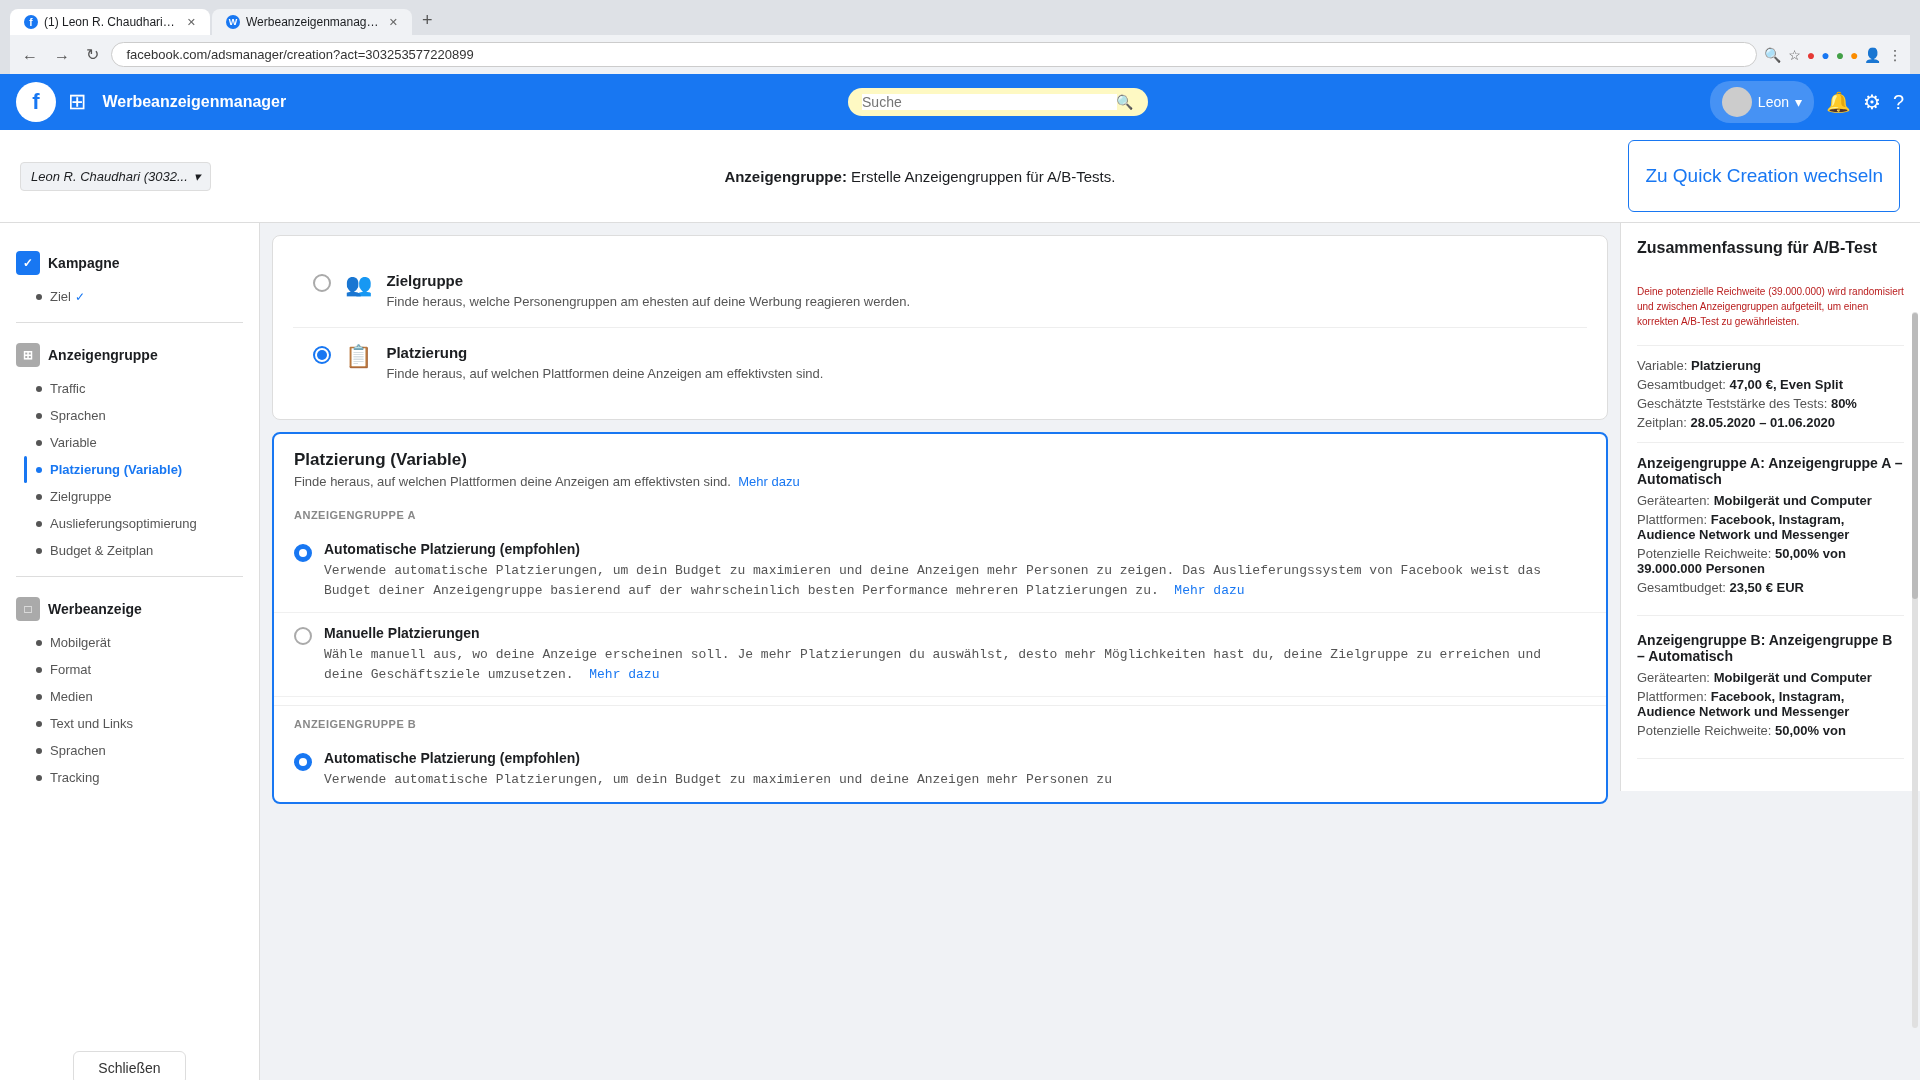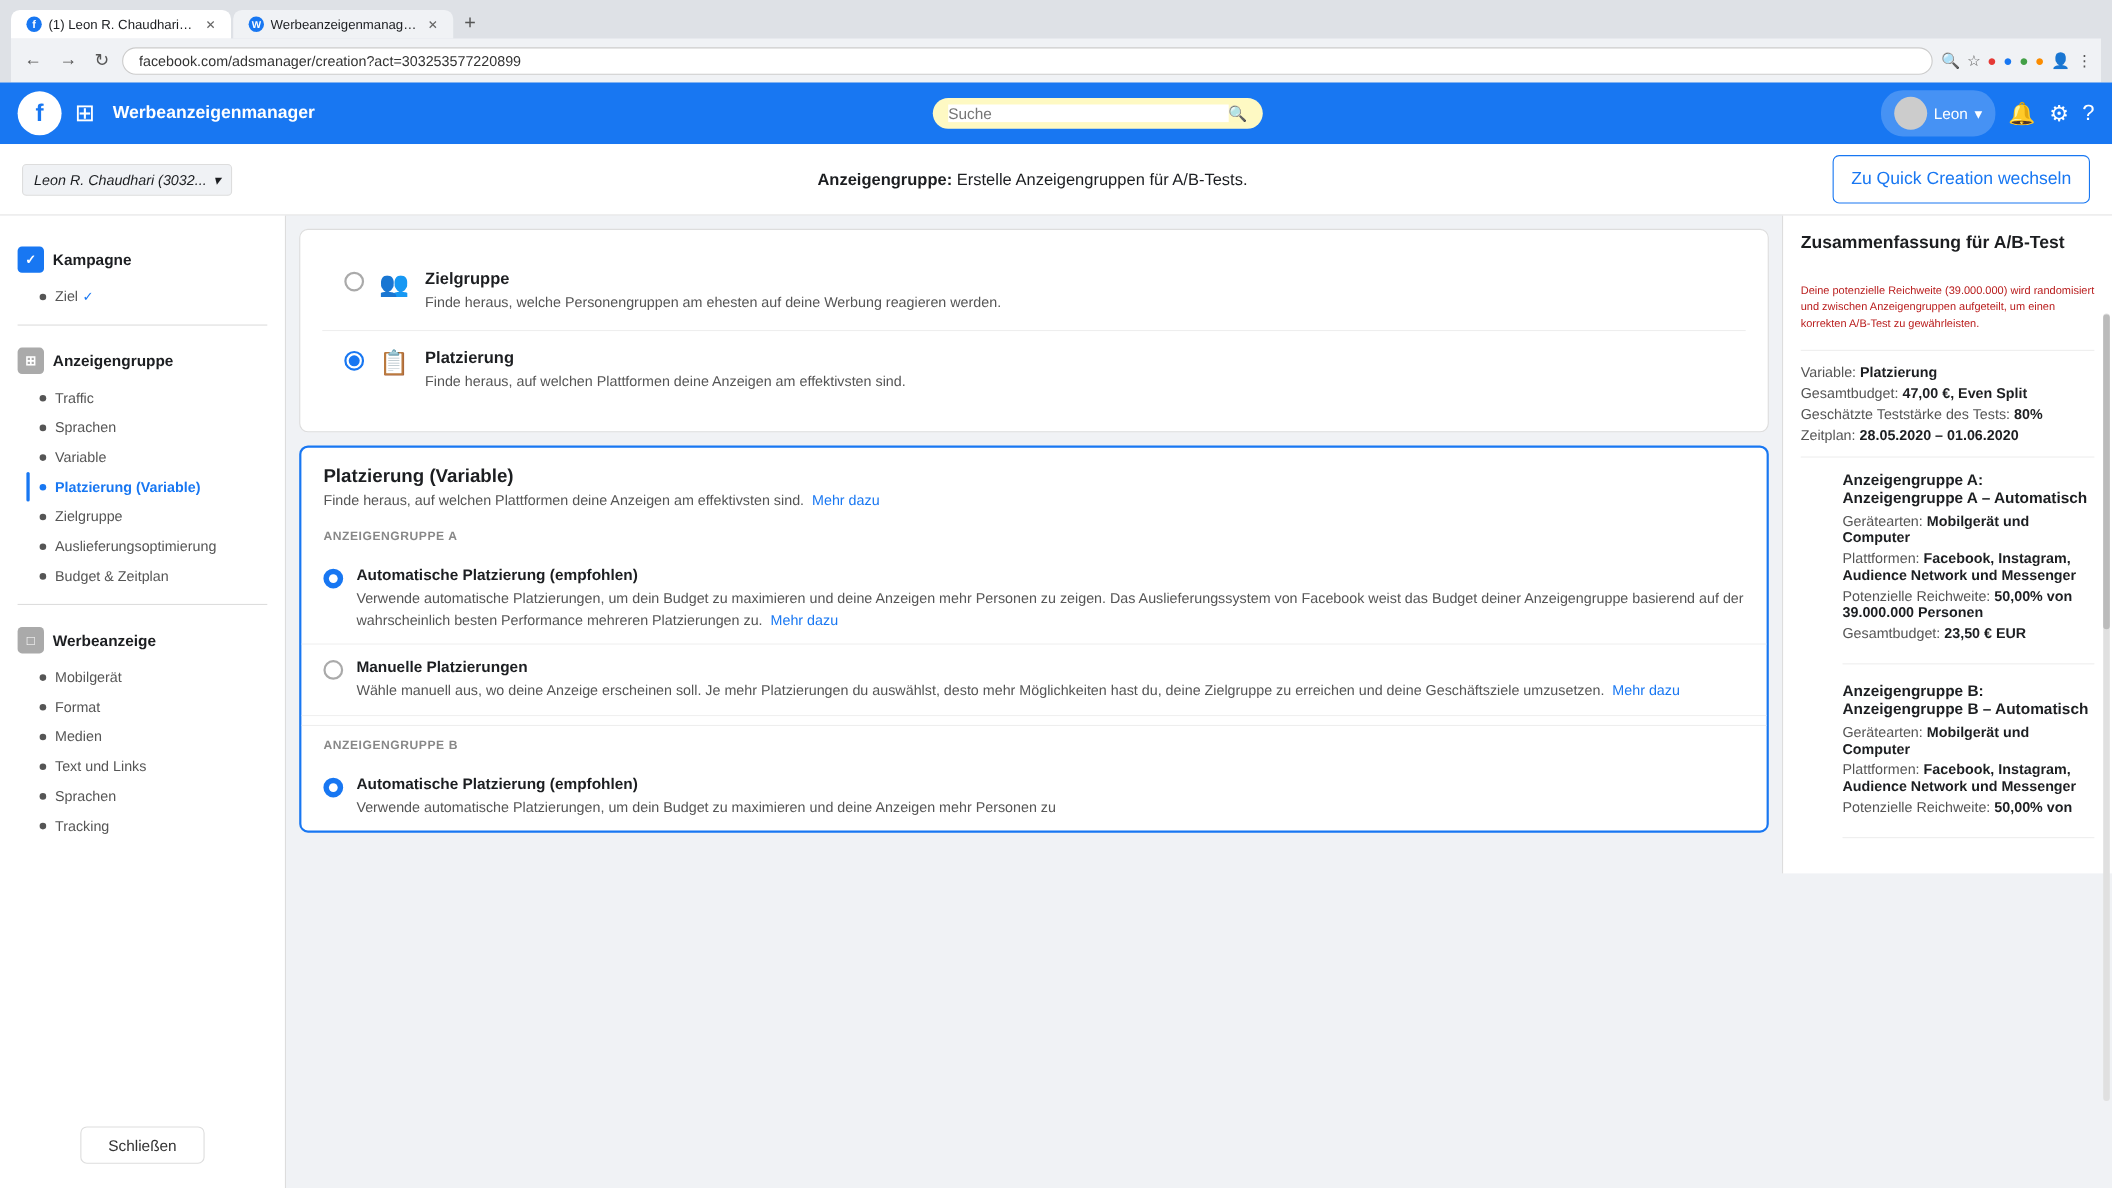--- a/index.html
+++ b/index.html
@@ -32,21 +32,21 @@
     .fb-top-actions { display: flex; align-items: center; gap: 12px; }
     .fb-user-btn { display: flex; align-items: center; gap: 6px; color: #fff; cursor: pointer; background: rgba(255,255,255,0.2); border-radius: 20px; padding: 6px 12px; font-size: 14px; }
     .fb-avatar { width: 30px; height: 30px; background: #ccc; border-radius: 50%; }
     .fb-icon-btn { color: #fff; font-size: 20px; cursor: pointer; }
 
     
     .sub-header { background: #fff; border-bottom: 1px solid #ddd; padding: 10px 20px; display: flex; align-items: center; justify-content: space-between; }
     .account-selector { display: flex; align-items: center; gap: 6px; background: #f0f2f5; border: 1px solid #ddd; border-radius: 4px; padding: 6px 10px; cursor: pointer; font-size: 13px; font-style: italic; }
     .page-title-wrap { font-size: 15px; }
     .page-title-wrap strong { font-weight: 600; }
-    .quick-creation-btn { background: #fff; border: 1px solid #1877f2; color: #1877f2; border-radius: 6px; padding: 12px 16px; font-size: 16px; cursor: pointer; font-weight: 500; }
+    .quick-creation-btn { background: #fff; border: 1px solid #1877f2; color: #1877f2; border-radius: 6px; padding: 24px 16px; font-size: 19px; cursor: pointer; font-weight: 500; }
 
     
     .main-layout { display: flex; height: calc(1080px - 56px - 44px - 46px - 40px); }
 
     
     .sidebar { width: 260px; background: #fff; border-right: 1px solid #ddd; padding: 16px 0; flex-shrink: 0; display: flex; flex-direction: column; }
     .sidebar-section { padding: 4px 0; }
     .sidebar-group-header { display: flex; align-items: center; gap: 8px; padding: 8px 16px; font-weight: 600; font-size: 14px; }
     .sidebar-item { display: flex; align-items: center; padding: 6px 16px 6px 36px; font-size: 13px; color: #555; cursor: pointer; position: relative; }
     .sidebar-item.active { color: #1877f2; font-weight: 600; }
@@ -77,33 +77,33 @@
     
     .variable-section { background: #fff; border: 2px solid #1877f2; border-radius: 8px; margin: 0 12px 12px; overflow: hidden; }
     .variable-header { padding: 16px 20px 8px; }
     .variable-title { font-size: 17px; font-weight: 700; margin-bottom: 4px; }
     .variable-desc { font-size: 13px; color: #555; }
     .mehr-dazu { color: #1877f2; text-decoration: none; font-size: 13px; }
     .anzeigengruppe-label { font-size: 11px; font-weight: 700; color: #888; letter-spacing: 0.5px; padding: 12px 20px 8px; text-transform: uppercase; }
     .placement-option { display: flex; align-items: flex-start; gap: 12px; padding: 12px 20px; }
     .placement-option:not(:last-child) { border-bottom: 1px solid #f0f0f0; }
     .placement-title { font-weight: 600; font-size: 14px; margin-bottom: 4px; }
-    .placement-desc { font-size: 13px; color: #555; line-height: 1.5; }
+    .placement-desc { font-size: 13px; color: #555; line-height: 1.5; font-family: Liberation Mono, monospace; }
     .radio-filled { width: 18px; height: 18px; border-radius: 50%; background: #1877f2; border: 2px solid #1877f2; margin-top: 3px; flex-shrink: 0; display: flex; align-items: center; justify-content: center; }
     .radio-filled::after { content: ''; width: 8px; height: 8px; background: #fff; border-radius: 50%; }
 
     
     .right-panel { width: 300px; background: #fff; border-left: 1px solid #ddd; padding: 16px; overflow-y: auto; flex-shrink: 0; }
     .summary-title { font-size: 16px; font-weight: 700; margin-bottom: 27px; }
     .summary-text { font-size: 10px; color: #b91c1c; line-height: 1.5; margin-bottom: 16px; }
     .summary-divider { height: 1px; background: #eee; margin: 12px 0; }
     .summary-block-title { font-size: 14px; font-weight: 700; margin-bottom: 6px; }
     .summary-row { font-size: 13px; color: #555; margin-bottom: 4px; }
     .summary-row strong { color: #1c1e21; }
-    .anzeigengruppe-block { margin-bottom: 16px; padding-bottom: 16px; border-bottom: 1px solid #eee; margin-left: 38px; }
+    .anzeigengruppe-block { margin-bottom: 16px; padding-bottom: 16px; border-bottom: 1px solid #eee; }
     .right-panel-wrap { position: relative; }
   </style>
 </head>
 <body>
 
 <div>
   <div class="browser-chrome">
     <div class="tabs-row">
       <div class="tab">
         <div class="tab-favicon" style="background:#1877f2; font-size:10px; color:#fff; display:flex; align-items:center; justify-content:center; font-weight:bold;">f</div>

